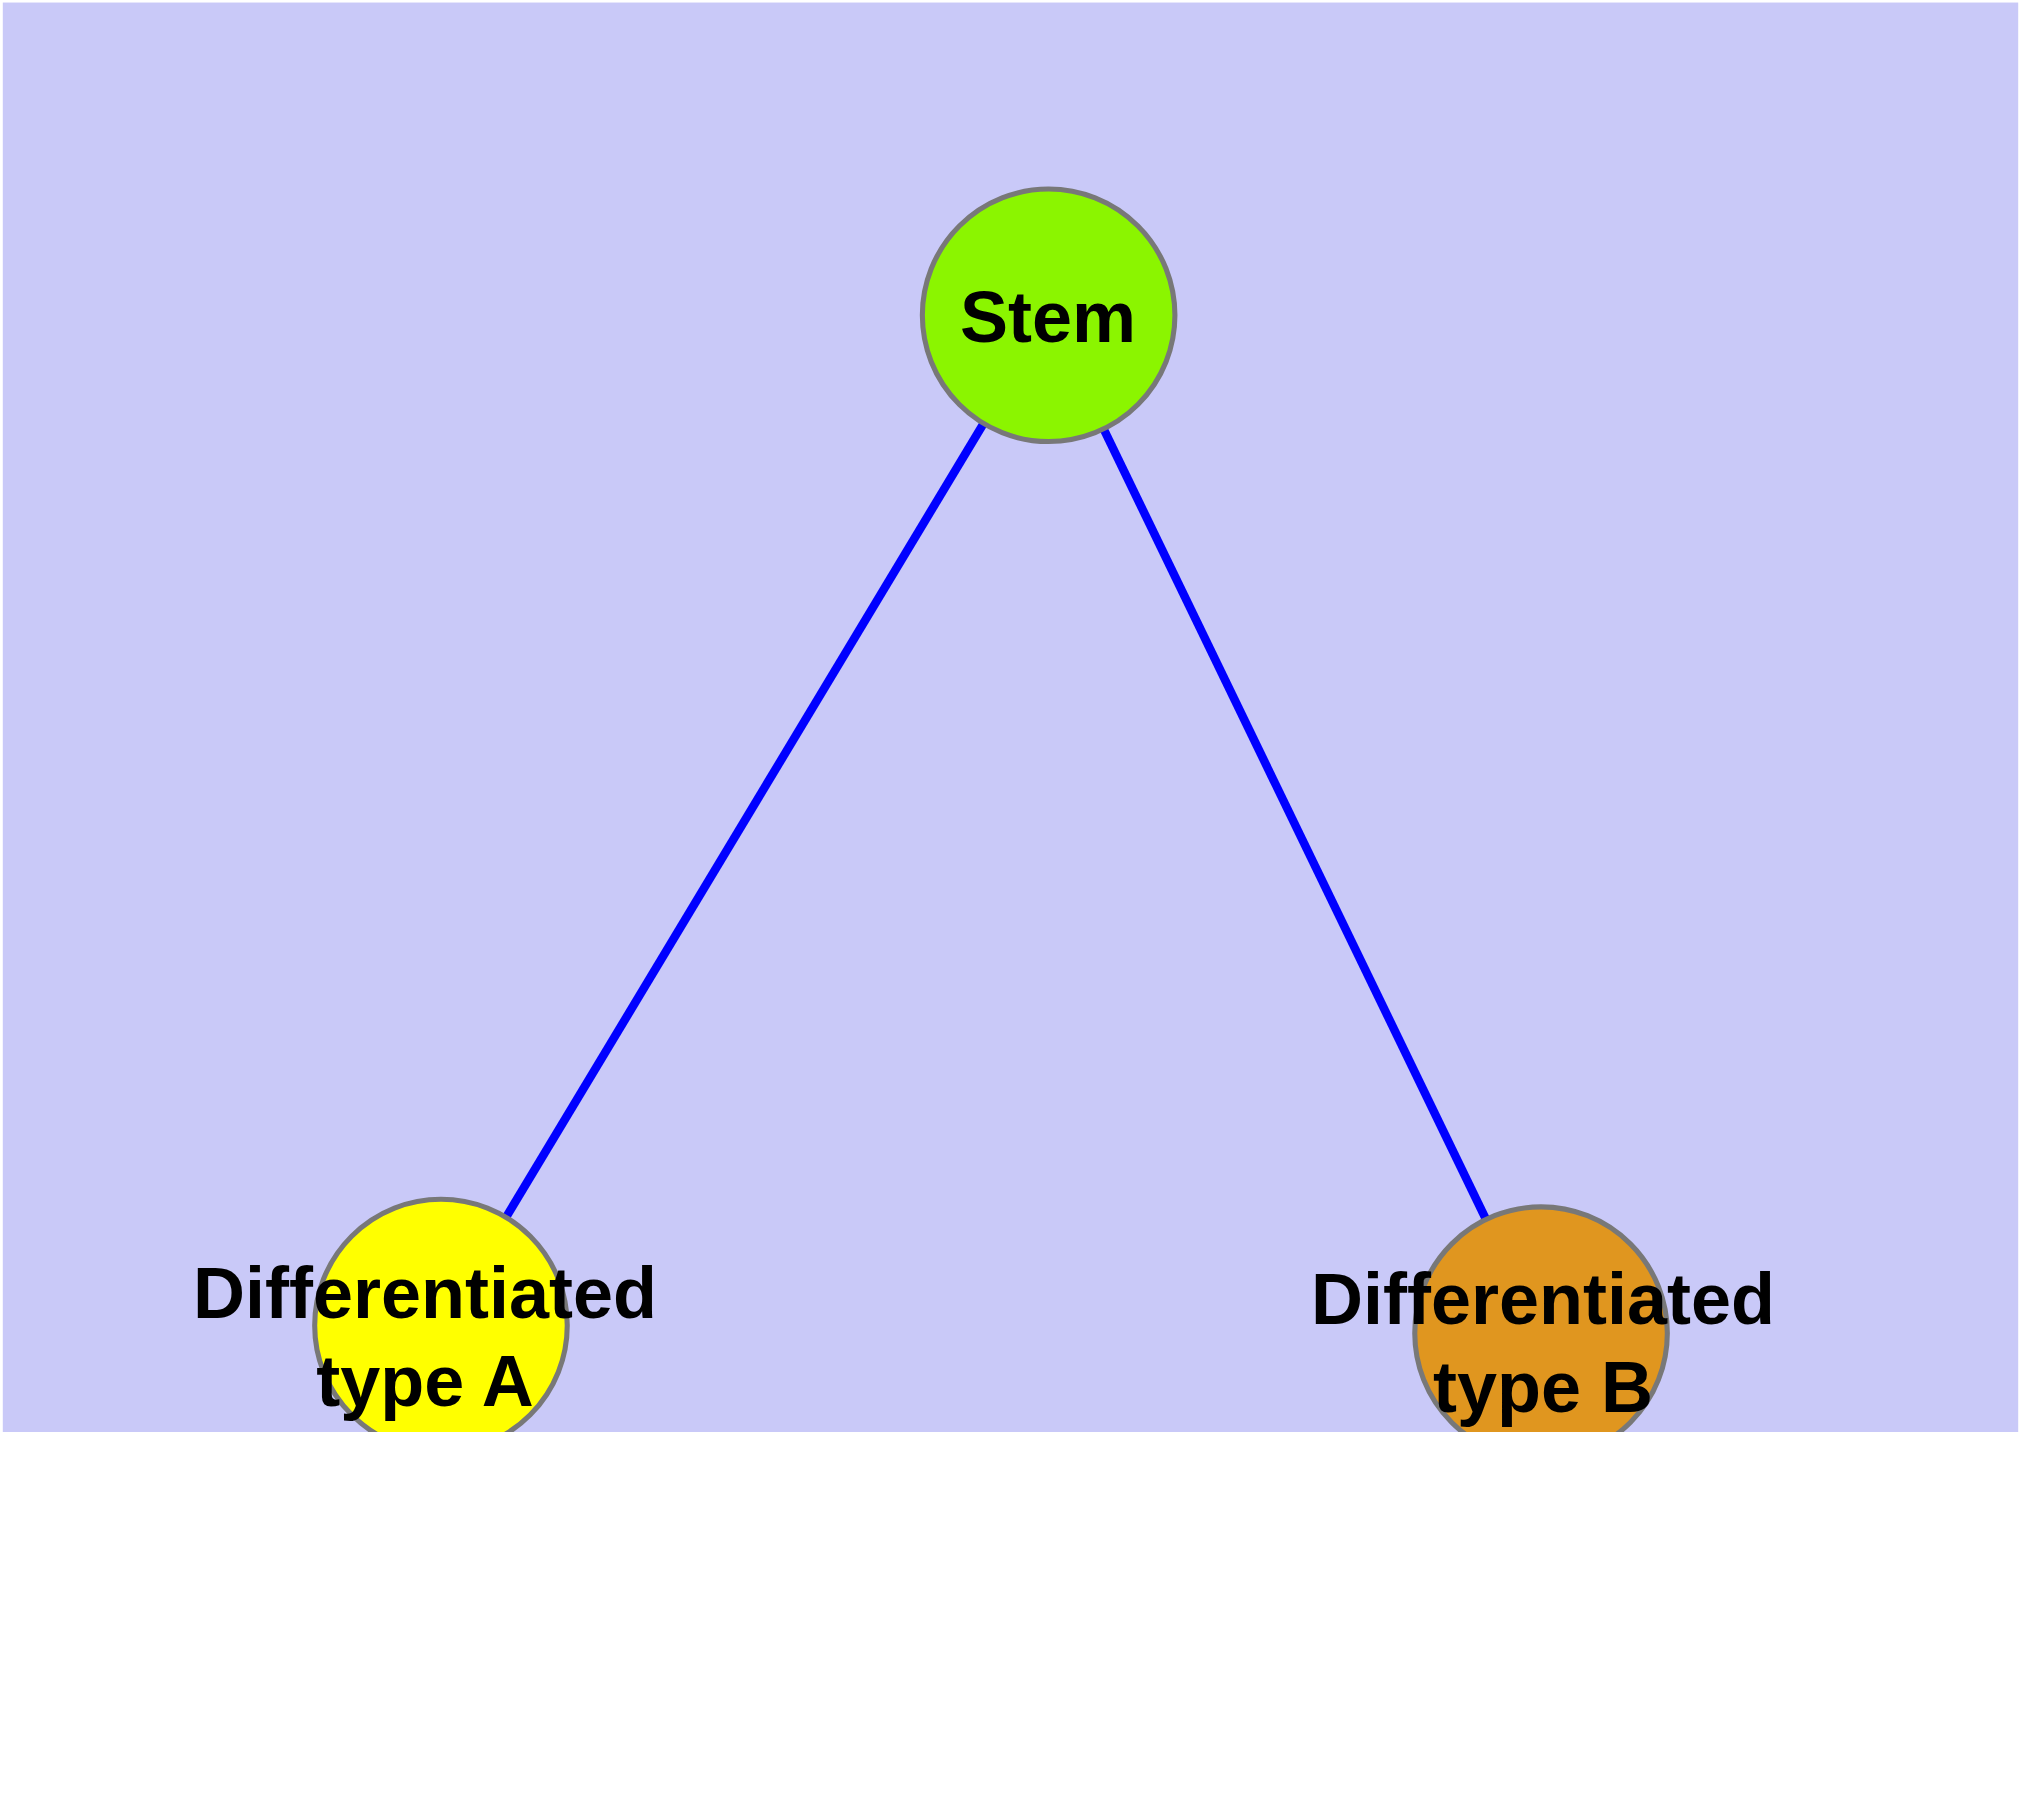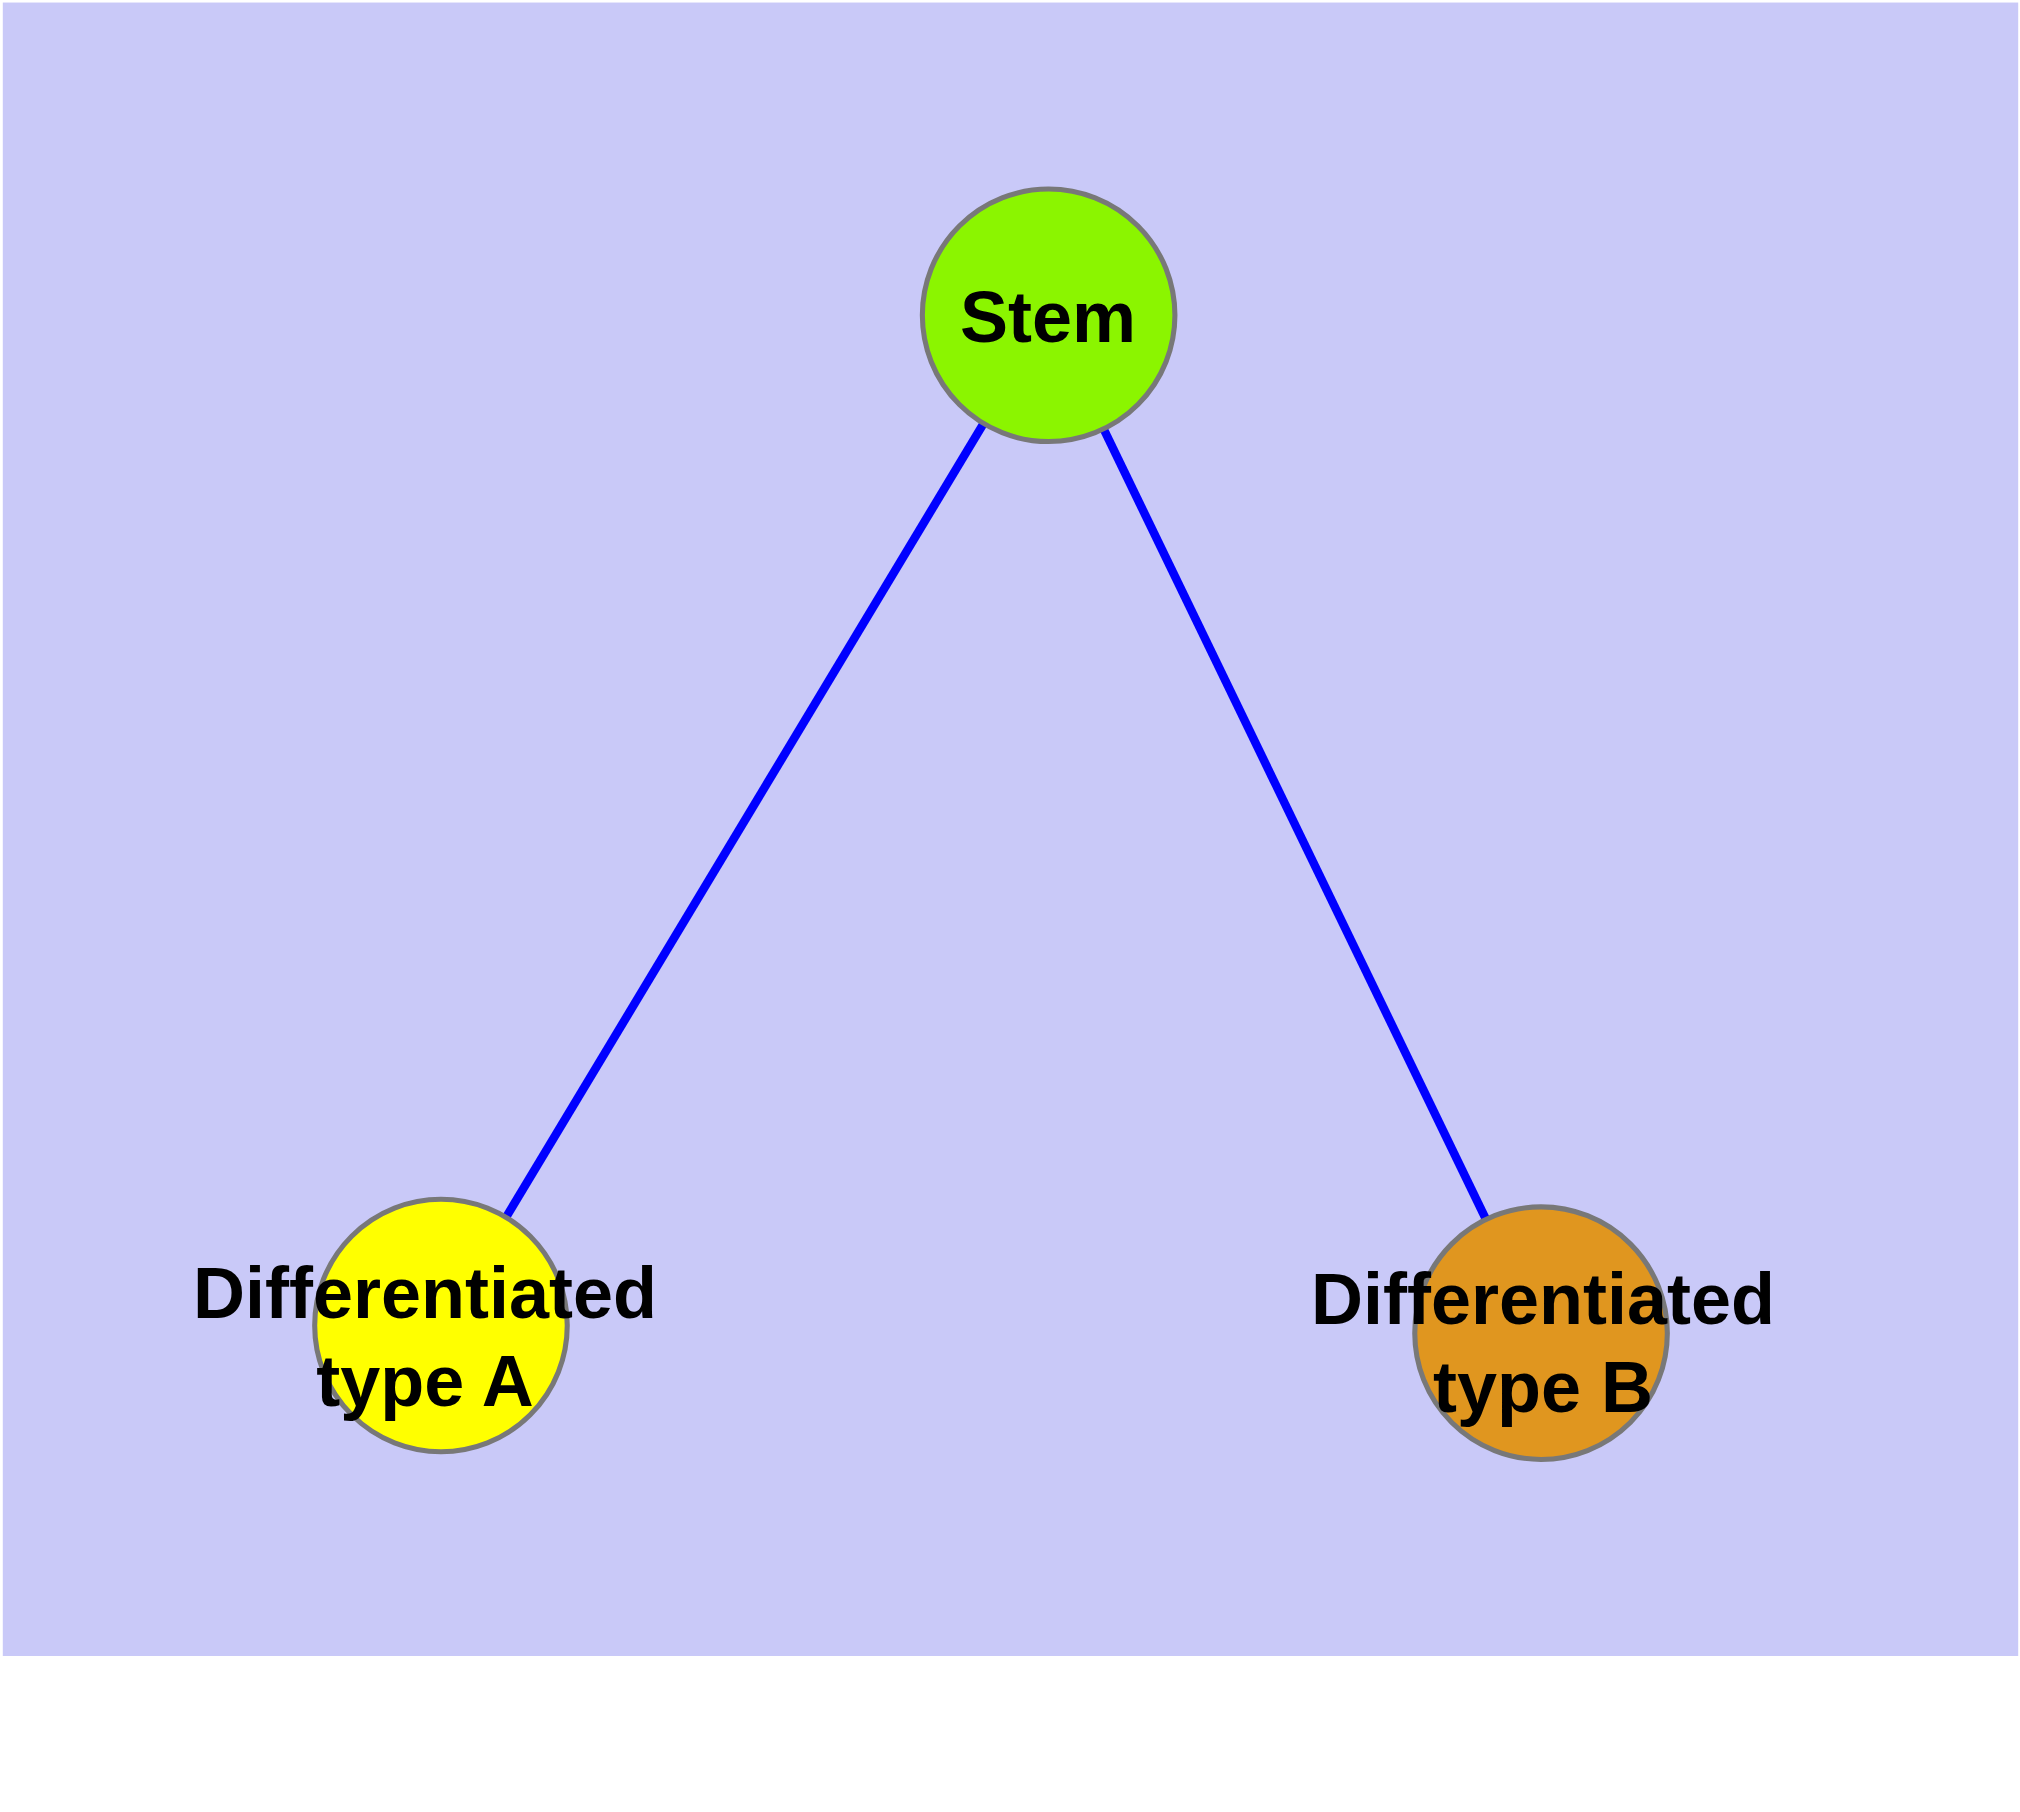--- a/index.html
+++ b/index.html
@@ -1,19 +1,19 @@
 <!DOCTYPE html>
 <html style="font-size:13.6px"><head>
 <meta charset="utf-8">
 <style>
   html, body { margin: 0; padding: 0; }
   .page {
     position: relative;
     width: 2021px;
-    height: 1656px;
+    height: 1432px;
     background: #ffffff;
     overflow: hidden;
   }
   .layer {
     position: absolute;
     left: 0;
     top: 0;
   }
   .label {
     position: absolute;

